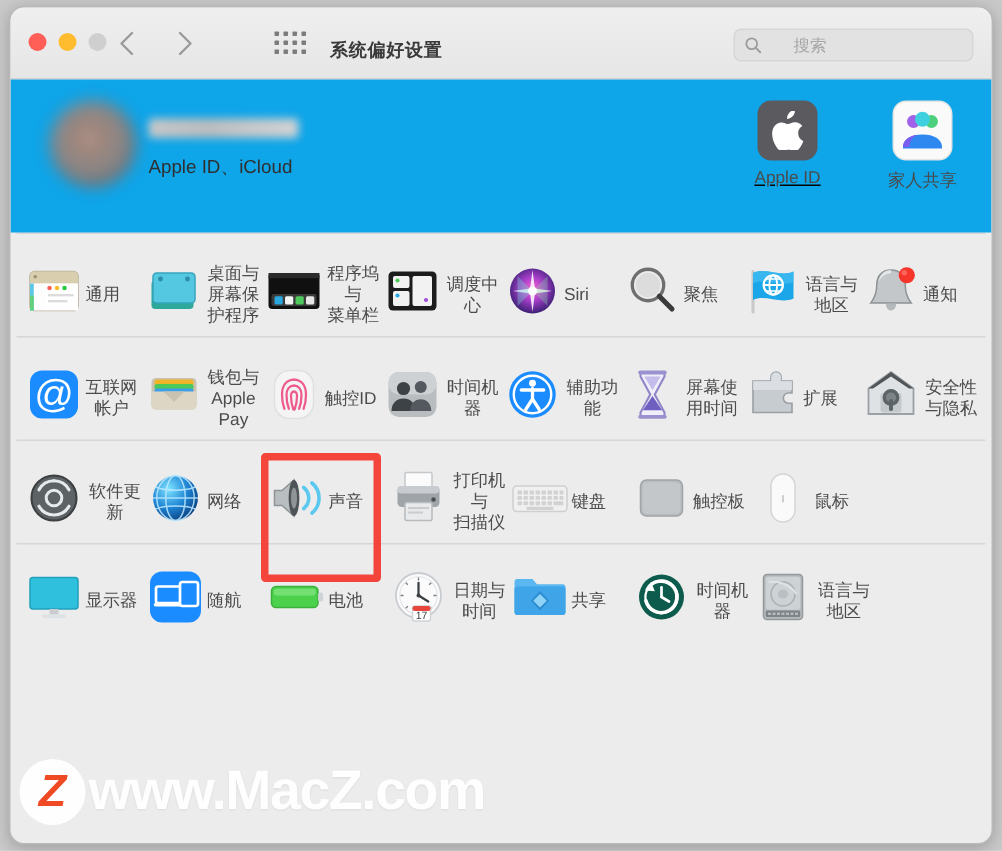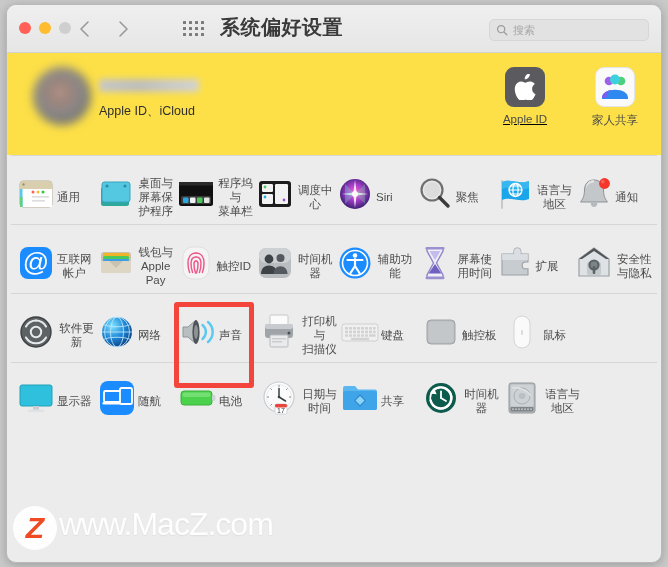--- a/index.html
+++ b/index.html
@@ -38,36 +38,36 @@
   #nav-back { left: 64px; }
   #nav-fwd  { left: 104px; }
   #grid-icon {
     position: absolute; left: 176px; top: 16px;
     width: 22px; height: 16px;
     display: grid; grid-template-columns: repeat(4, 4px);
     grid-template-rows: repeat(3, 4px); gap: 2px;
   }
   #grid-icon i { width: 3px; height: 3px; background: #7c7c7c; border-radius: .5px; }
   #win-title {
-    position: absolute; left: 213px; top: 9px;
-    font-size: 20px; font-weight: bold; color: #3a3a3a;
+    position: absolute; left: 213px; top: 20px;
+    font-size: 12px; font-weight: bold; color: #3a3a3a;
     letter-spacing: .5px;
   }
   #search-box {
     position: absolute; right: 12px; top: 14px;
     width: 160px; height: 22px;
     background: #e2e2e2; border: 1px solid #d6d6d6;
     border-radius: 5px;
     display: flex; align-items: center; padding: 0 6px;
   }
   #search-box .mag { width: 12px; height: 12px; margin-right: 5px; flex: none; }
-  #search-placeholder { font-size: 11px; color: #a6a6a6; }
+  #search-placeholder { font-size: 11px; color: #a6a6a6; margin-left: 16px; }
 
   
-  .section { position: relative; background: #fde047; }
+  .section { position: relative; background: #0ea5e9; }
   .divider { height: 1px; background: #d6d6d6; margin: 0 4px; }
 
   
   #account {
     position: relative; height: 102px;
   }
   #avatar {
     position: absolute; left: 26px; top: 14px;
     width: 58px; height: 58px; border-radius: 50%;
     background: radial-gradient(circle at 46% 44%, #b79b90 0%, #9c8278 22%, #8d8a8a 46%, #6f7072 70%, #cfcfcf 100%);
@@ -125,21 +125,21 @@
     width: 44px; height: 44px; border-radius: 50%;
     background: rgba(255,255,255,0.92);
     display: flex; align-items: center; justify-content: center;
   }
   #wm-logo span {
     font-size: 30px; font-weight: bold; color: #ef4a23;
     font-style: italic; line-height: 1;
   }
   #wm-text {
     position: absolute; left: 52px; top: 4px;
-    font-size: 32px; font-weight: normal; color: #ffffff;
+    font-size: 37px; font-weight: bold; color: #ffffff;
     letter-spacing: -1px; opacity: .95;
     text-shadow: 0 1px 2px rgba(0,0,0,0.08);
   }
 </style>
 </head>
 <body>
 
 <div id="window">
 
   <div id="titlebar">

